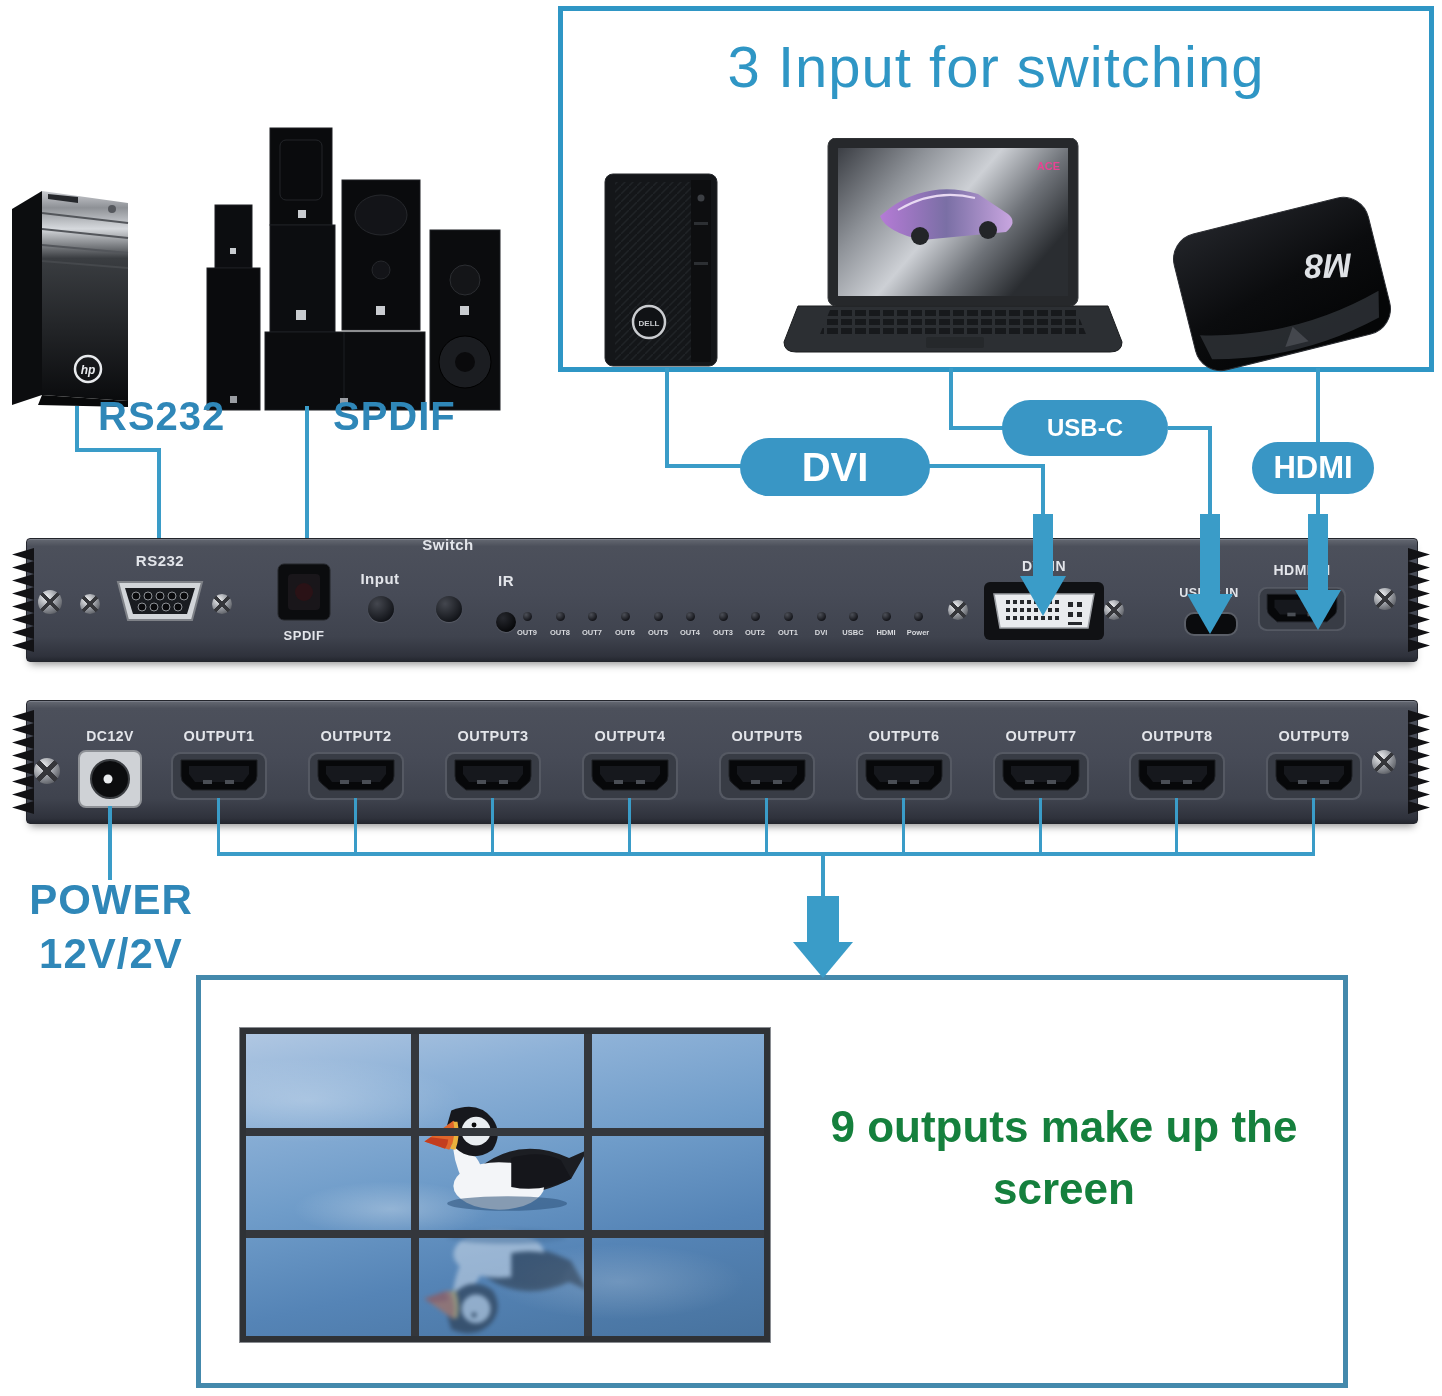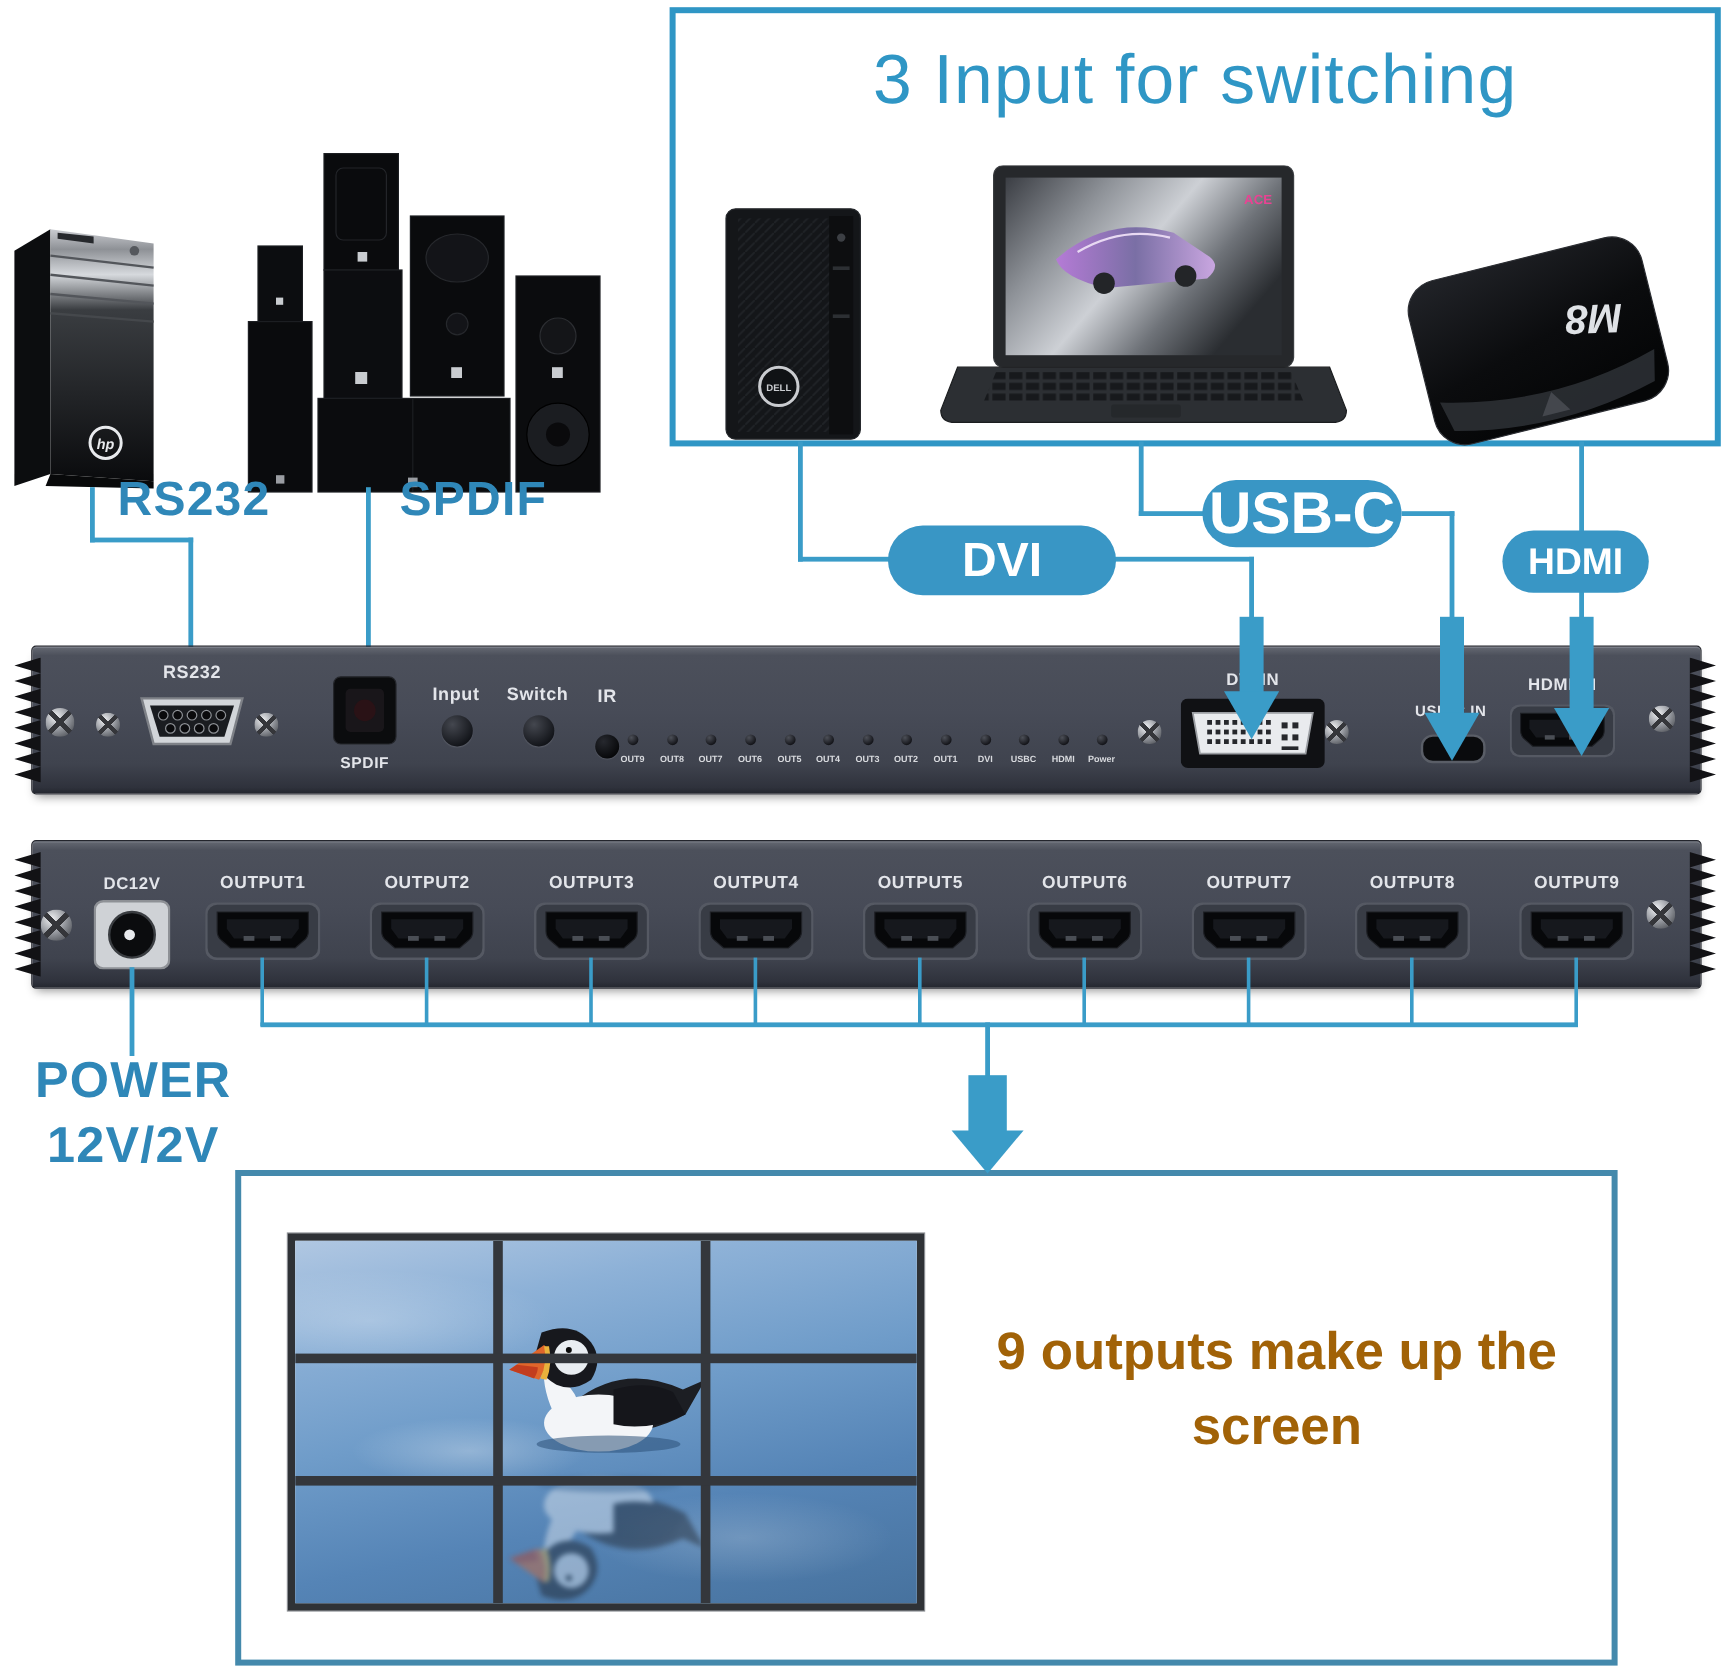--- a/index.html
+++ b/index.html
@@ -38,21 +38,21 @@
   .vw-inner{position:absolute;left:0;top:0;width:100%;height:100%;overflow:hidden;background:
       radial-gradient(140px 40px at 28% 58%, rgba(255,255,255,.28), transparent 70%),
       radial-gradient(180px 54px at 72% 82%, rgba(255,255,255,.18), transparent 70%),
       radial-gradient(220px 60px at 12% 22%, rgba(255,255,255,.25), transparent 70%),
       linear-gradient(168deg,#b0c7e2 0%,#8db1d7 20%,#6f9cc9 45%,#5584b6 70%,#47729e 100%);}
   .vw-bar-v{position:absolute;top:0;width:8px;height:100%;background:#34373c;z-index:5;}
   .vw-bar-h{position:absolute;left:0;height:8px;width:100%;background:#34373c;z-index:5;}
   .puffin{position:absolute;left:170px;top:62px;width:176px;height:124px;z-index:3;}
   .puffin-reflection{position:absolute;left:170px;top:186px;width:176px;height:124px;z-index:3;
       transform:scaleY(-1);opacity:.42;filter:blur(2px);}
-  .caption{position:absolute;left:790px;top:1096px;width:548px;text-align:center;color:#a16207;
+  .caption{position:absolute;left:790px;top:1096px;width:548px;text-align:center;color:#15803d;
       font-weight:bold;font-size:44px;line-height:62px;z-index:2;}
   svg text{font-family:"Liberation Sans", sans-serif;}
 </style>
 </head>
 <body>
 
 <svg width="0" height="0" style="position:absolute">
   <defs>
     <symbol id="hdmi-port" viewBox="0 0 96 52">
       <rect x="0" y="2" width="96" height="48" rx="9" fill="#555963"></rect>
@@ -207,21 +207,21 @@
   <div class="line" style="left:665px;top:368px;width:4px;height:100px"></div>
   <div class="line" style="left:665px;top:464px;width:78px;height:4px"></div>
   <div class="line" style="left:928px;top:464px;width:117px;height:4px"></div>
   <div class="line" style="left:1041px;top:464px;width:4px;height:52px"></div>
   <div class="pill" style="left:740px;top:438px;width:190px;height:58px;font-size:40px">DVI</div>
 
   <div class="line" style="left:949px;top:368px;width:4px;height:62px"></div>
   <div class="line" style="left:949px;top:426px;width:55px;height:4px"></div>
   <div class="line" style="left:1168px;top:426px;width:44px;height:4px"></div>
   <div class="line" style="left:1208px;top:426px;width:4px;height:90px"></div>
-  <div class="pill" style="left:1002px;top:400px;width:166px;height:56px;font-size:49px">USB-C</div>
+  <div class="pill" style="left:1002px;top:400px;width:166px;height:56px;font-size:24px">USB-C</div>
 
   <div class="line" style="left:1316px;top:368px;width:4px;height:148px"></div>
   <div class="pill" style="left:1252px;top:442px;width:122px;height:52px;font-size:31px">HDMI</div>
 
   <div class="barrow" style="left:1020px;top:514px;width:46px;height:104px">
     <div class="ar-shaft" style="width:20px;height:64px"></div>
       <div class="ar-head" style="top:62px"></div>
   </div>
   <div class="barrow" style="left:1187px;top:514px;width:46px;height:122px">
     <div class="ar-shaft" style="width:20px;height:82px"></div>
@@ -266,21 +266,21 @@
 
   <svg class="abs" style="left:276px;top:562px;z-index:3" width="56" height="62" viewBox="0 0 56 62">
     <rect x="2" y="2" width="52" height="56" rx="6" fill="#0b0c0e" stroke="#24262b"></rect>
     <rect x="12" y="12" width="32" height="36" rx="4" fill="#19161a"></rect>
     <circle cx="28" cy="30" r="9" fill="#2a1216"></circle>
   </svg>
   <div class="panel-label" style="left:272px;top:628px;width:64px;font-size:13px">SPDIF</div>
 
   <div class="panel-label" style="left:348px;top:570px;width:64px;font-size:15px">Input</div>
   <div class="pbtn" style="left:368px;top:596px;width:26px;height:26px"></div>
-  <div class="panel-label" style="left:410px;top:570px;width:76px;font-size:15px">Switch</div>
+  <div class="panel-label" style="left:410px;top:536px;width:76px;font-size:15px">Switch</div>
   <div class="pbtn" style="left:436px;top:596px;width:26px;height:26px"></div>
   <div class="panel-label" style="left:488px;top:572px;width:36px;font-size:15px">IR</div>
   <div class="pbtn" style="left:496px;top:612px;width:20px;height:20px;background:radial-gradient(circle at 35% 30%, #26282e, #07080a 75%)"></div>
 
   <div class="led" style="left:523px;top:612px"></div>
   <div class="led" style="left:556px;top:612px"></div>
   <div class="led" style="left:588px;top:612px"></div>
   <div class="led" style="left:621px;top:612px"></div>
   <div class="led" style="left:654px;top:612px"></div>
   <div class="led" style="left:686px;top:612px"></div>

